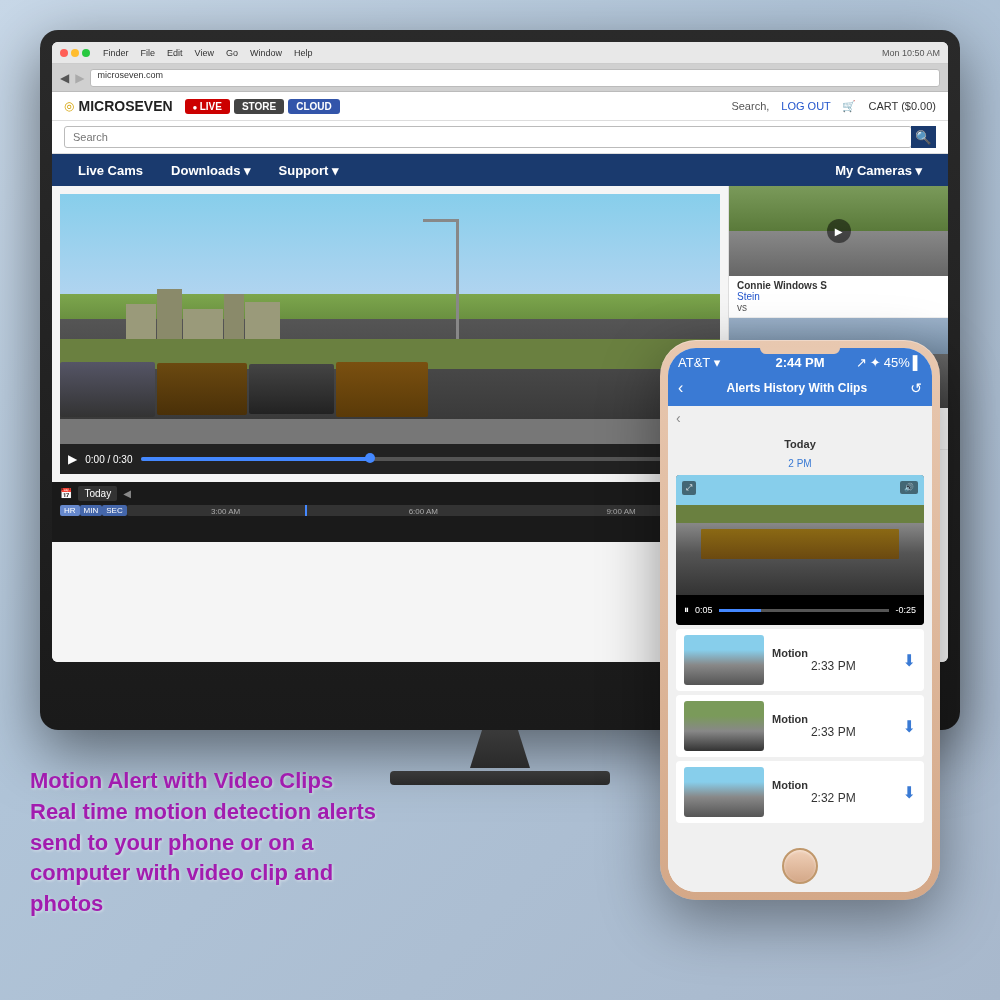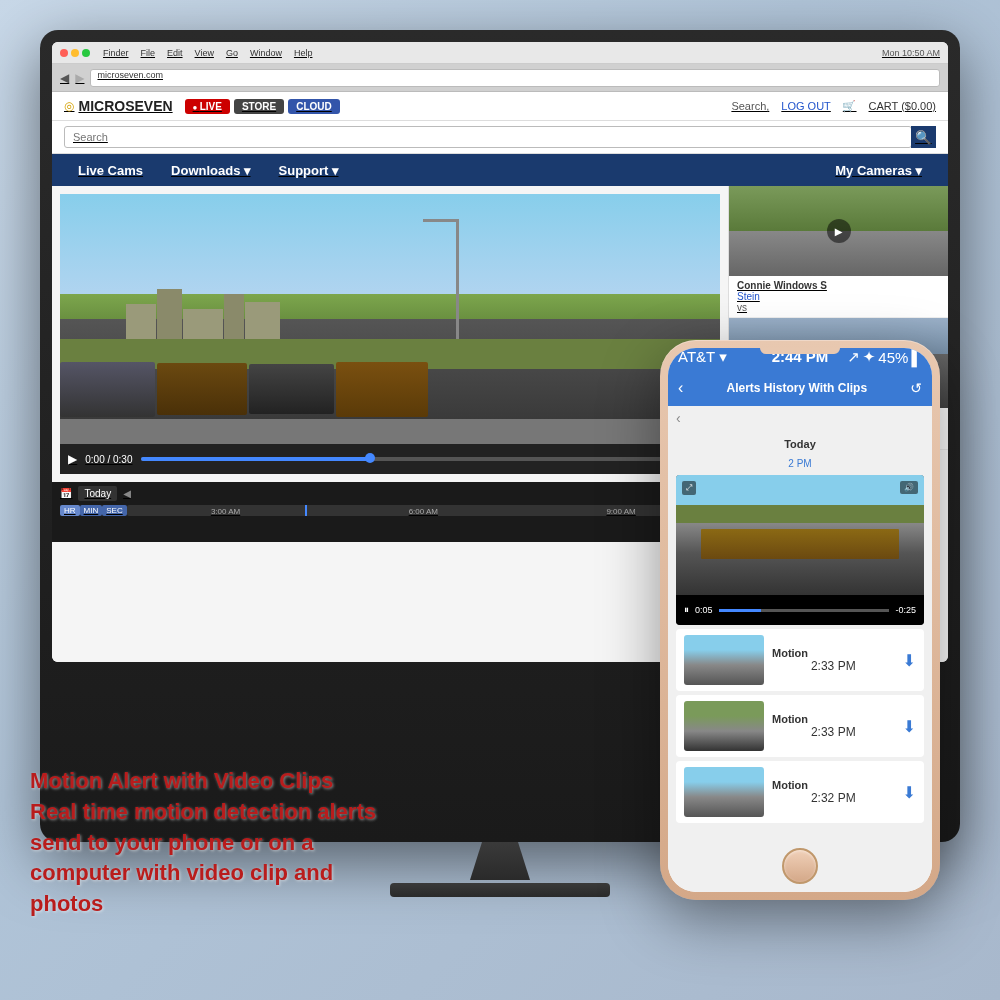--- a/index.html
+++ b/index.html
@@ -11,26 +11,25 @@
       font-family: Arial, sans-serif;
       position: relative;
     }
 
     
     .monitor-outer {
       position: absolute;
       top: 30px;
       left: 40px;
       width: 920px;
-      height: 812px;
+      height: 700px;
       background: linear-gradient(180deg, #2a2a2a 0%, #1a1a1a 100%);
       border-radius: 18px;
       box-shadow: 0 20px 60px rgba(0,0,0,0.5);
       padding: 12px;
-      text-decoration: underline;
     }
     .monitor-screen {
       width: 100%;
       height: 620px;
       background: #fff;
       border-radius: 6px;
       overflow: hidden;
     }
 
     
@@ -334,23 +333,23 @@
       width: 80px;
       height: 6px;
       background: #e8c8b0;
       border-radius: 0 0 6px 6px;
       z-index: 2;
     }
     .phone-status-bar {
       background: #3a7ad4;
       height: 22px;
       display: flex;
-      align-items: flex-start;
+      align-items: flex-end;
       padding: 0 10px;
-      font-size: 15px;
+      font-size: 13px;
       color: white;
     }
     .carrier { flex: 1; }
     .phone-time { text-align: center; font-weight: bold; }
     .phone-icons { flex: 1; text-align: right; display: flex; justify-content: flex-end; gap: 3px; align-items: center; }
     .phone-nav-bar {
       background: #3a7ad4;
       height: 36px;
       display: flex;
       align-items: center;
@@ -476,21 +475,21 @@
       background: linear-gradient(180deg, #f0d0b8 0%, #d4a888 100%);
       border: 2px solid #c0986c;
       box-shadow: inset 0 1px 3px rgba(255,255,255,0.5);
     }
 
     
     .bottom-text {
       position: absolute;
       bottom: 80px;
       left: 30px;
-      color: #b91c1c;
+      color: #a21caf;
       font-size: 22px;
       font-weight: bold;
       line-height: 1.4;
       max-width: 380px;
       text-shadow: 1px 1px 3px rgba(255,255,255,0.5);
     }
 
     
     .stand-neck {
       position: absolute;

